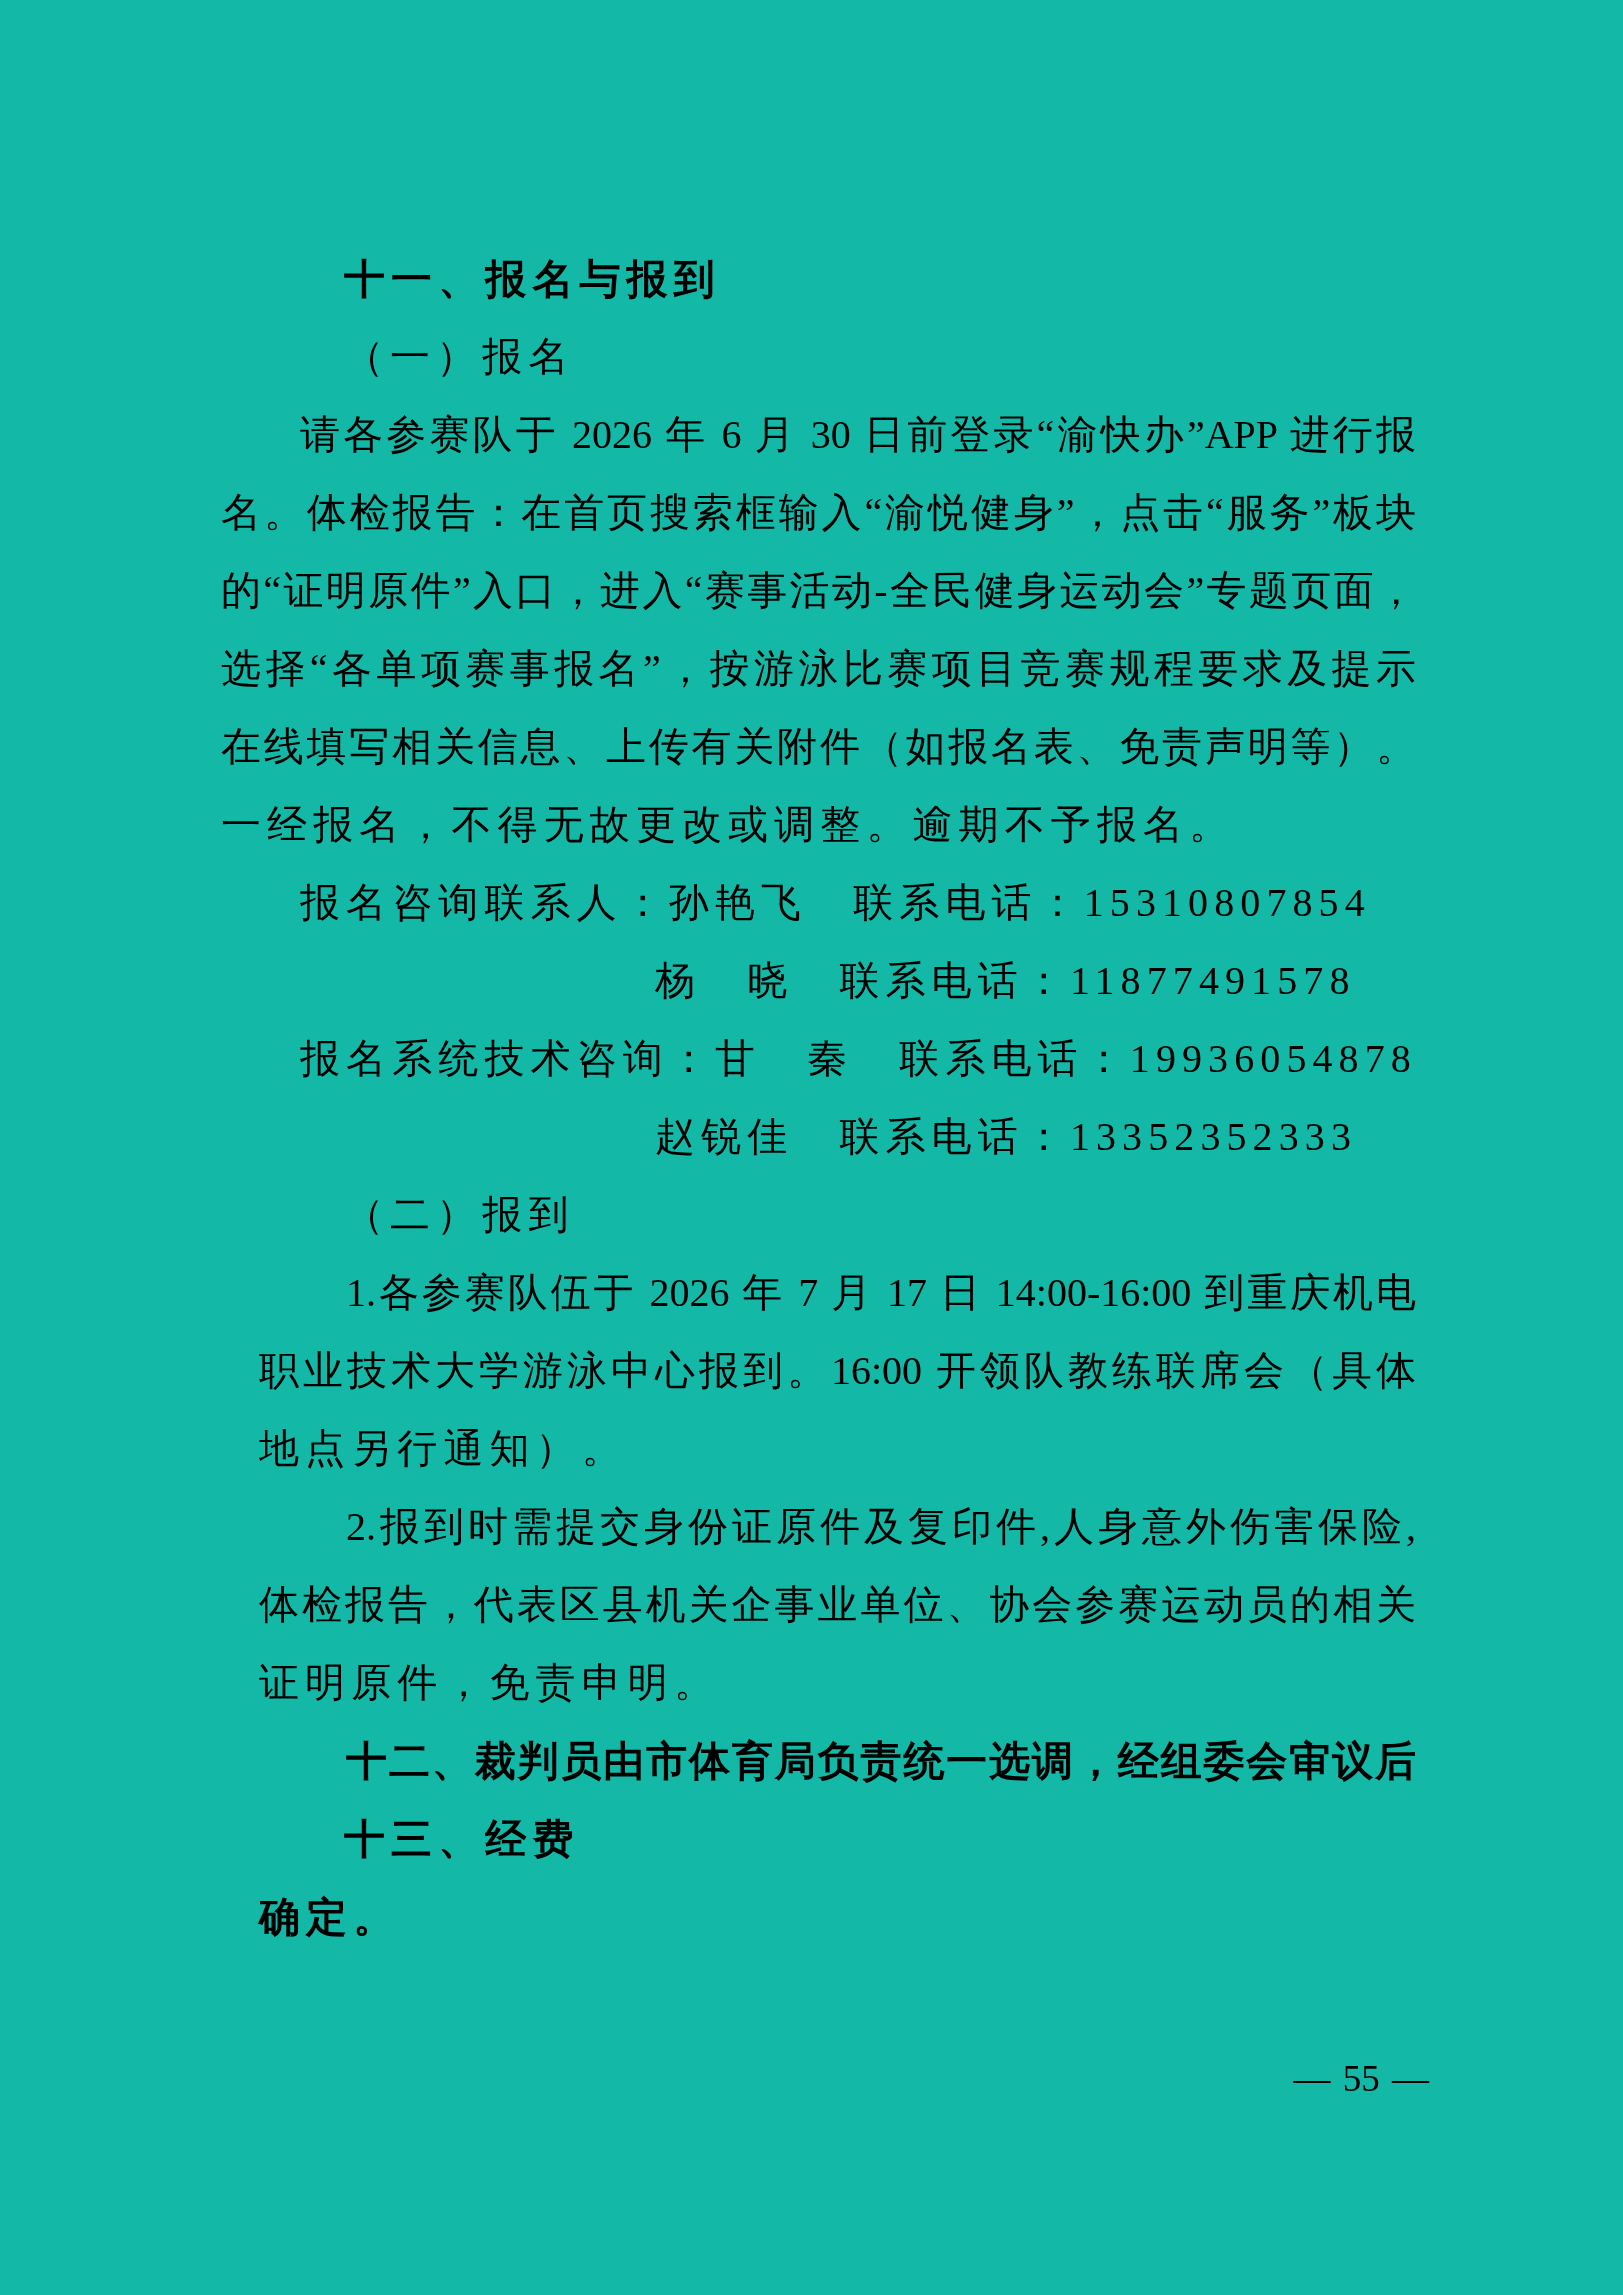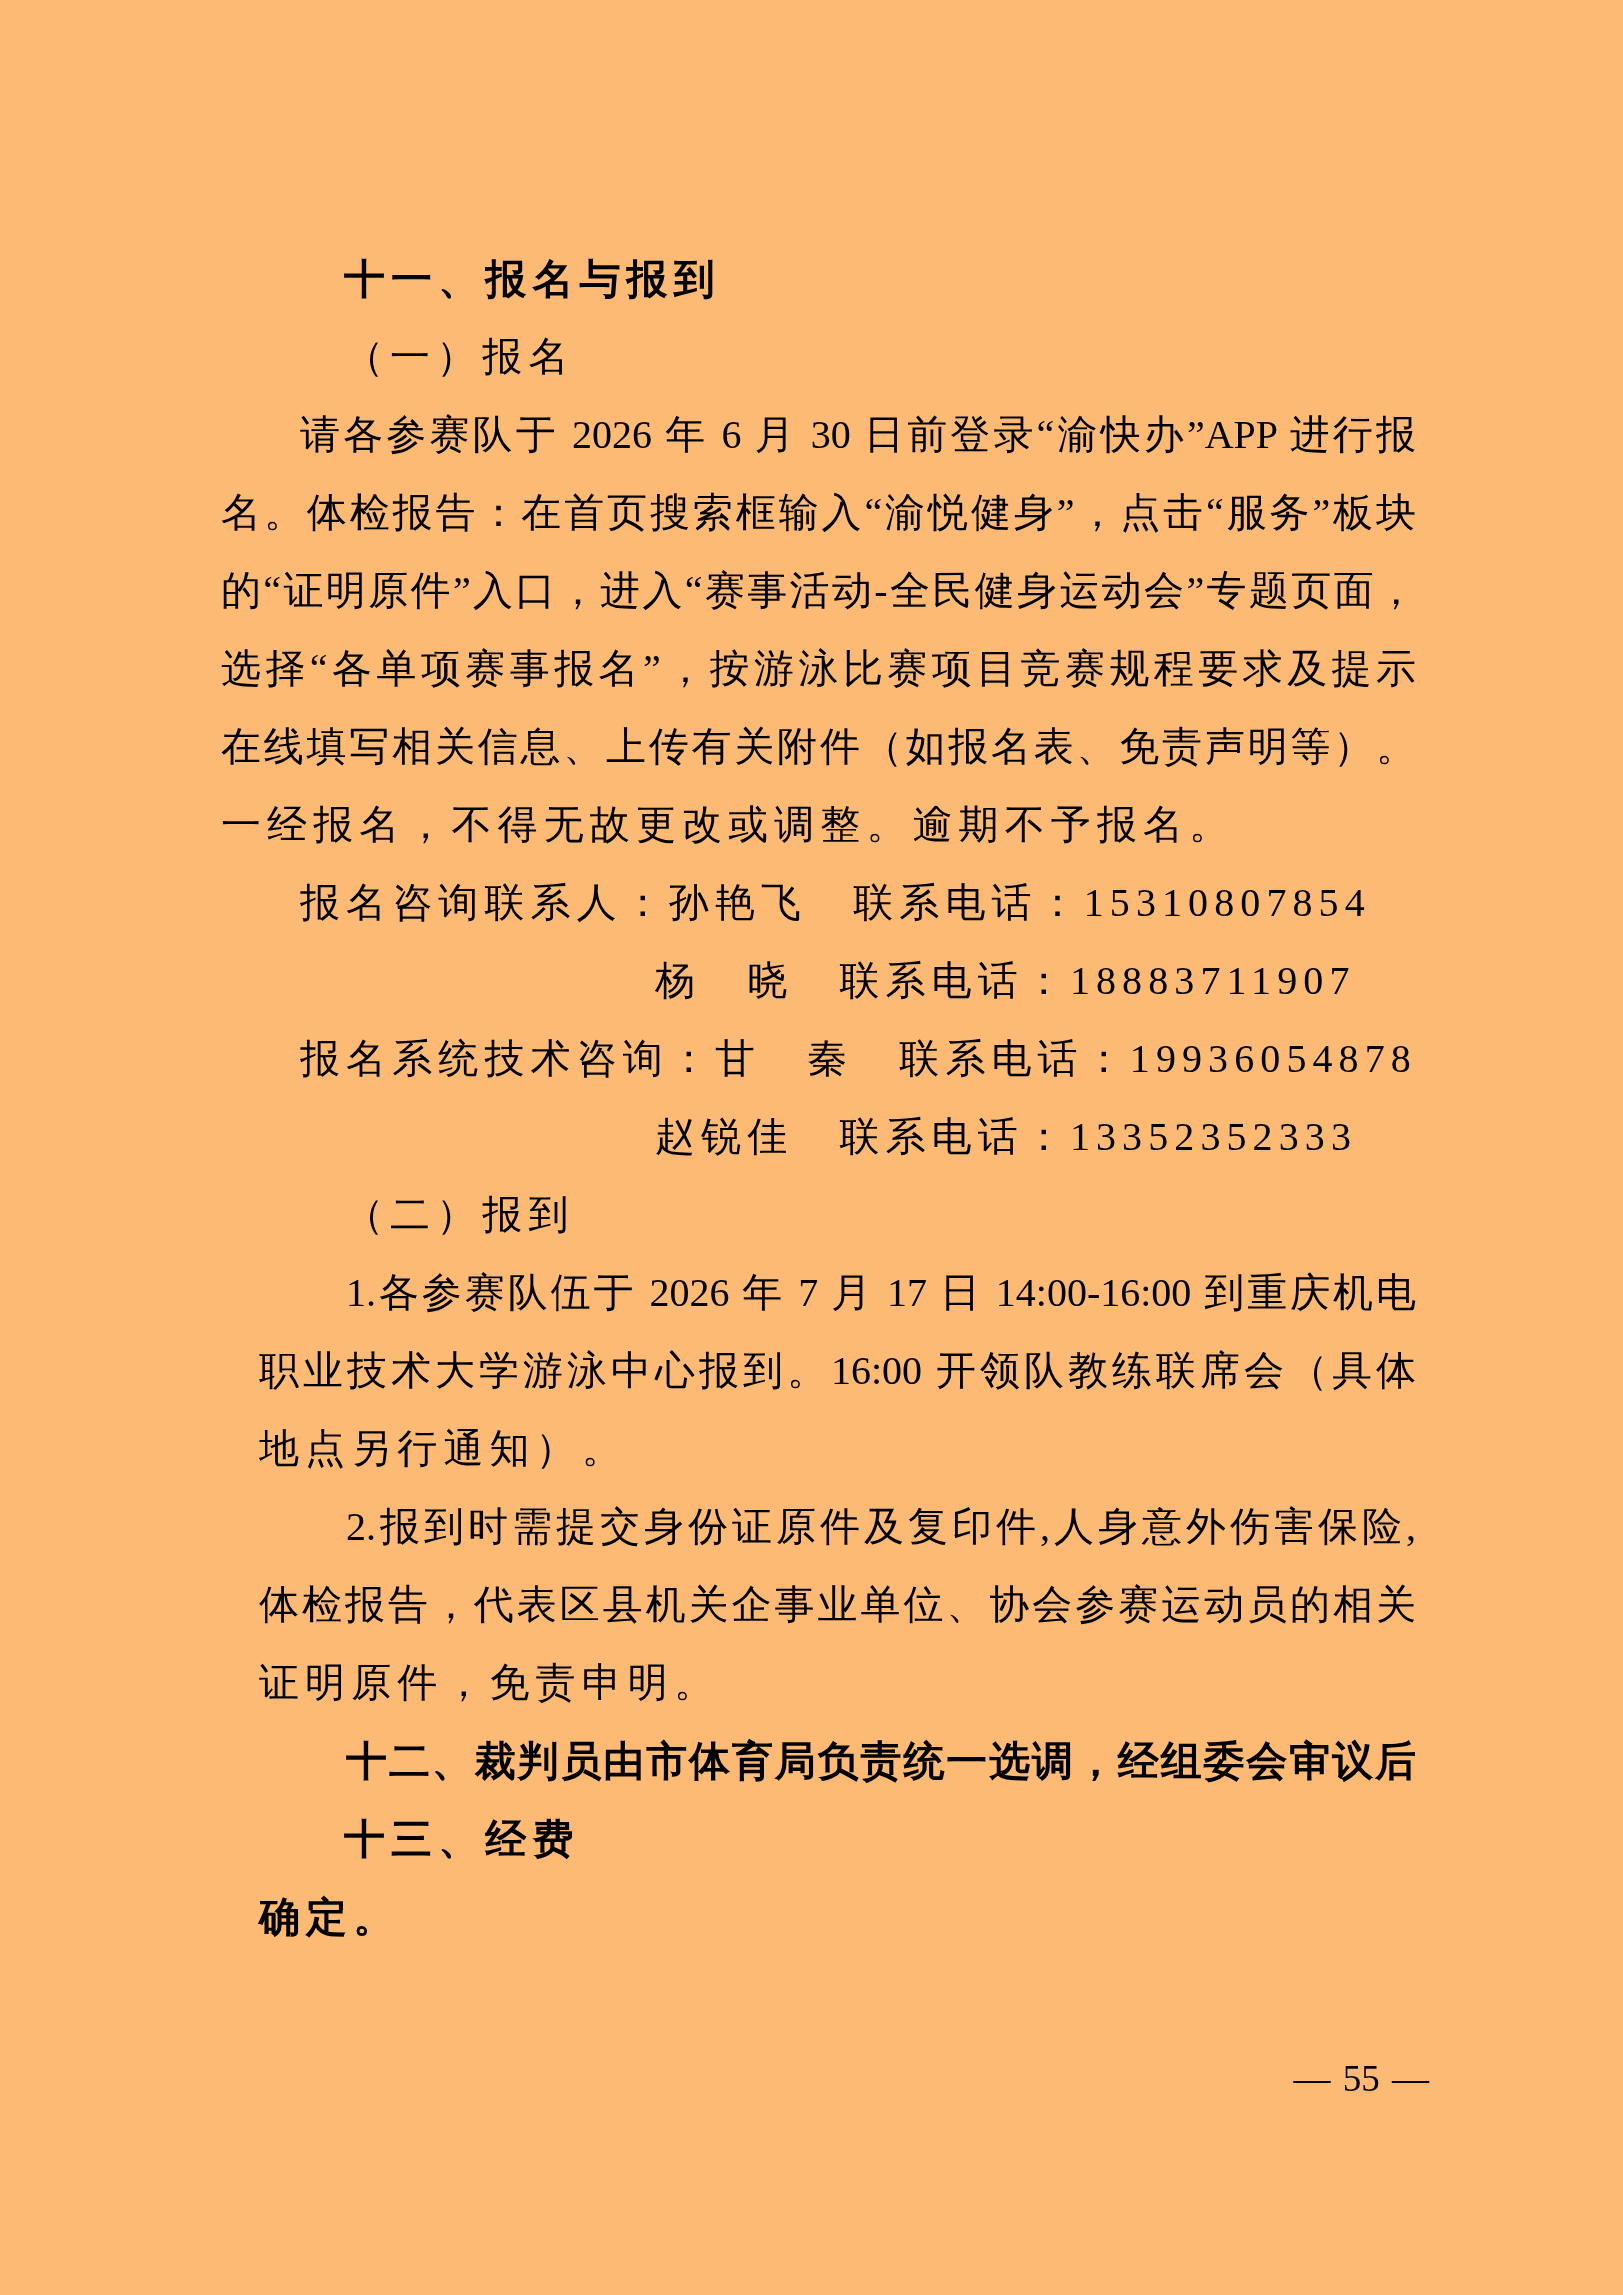--- a/index.html
+++ b/index.html
@@ -4,21 +4,21 @@
 <style>
   html, body {
     margin: 0;
     padding: 0;
     background: #ffffff;
   }
   .page {
     position: relative;
     width: 1623px;
     height: 2295px;
-    background: #fdba74;
+    background: #14b8a6;
     color: #000000;
     font-family: "Liberation Serif", "DejaVu Serif", serif;
     overflow: hidden;
   }
   .content {
     position: absolute;
     left: 221px;
     top: 240px;
     width: 1195px;
   }
@@ -77,21 +77,21 @@
 
     <div class="l hb indh ls">十一、报名与报到</div>
     <div class="l indh ls">（一）报名</div>
     <div class="l ind2 j">请各参赛队于 2026 年 6 月 30 日前登录“渝快办”APP 进行报</div>
     <div class="l j">名。体检报告：在首页搜索框输入“渝悦健身”，点击“服务”板块</div>
     <div class="l j">的“证明原件”入口，进入“赛事活动-全民健身运动会”专题页面，</div>
     <div class="l j">选择“各单项赛事报名”，按游泳比赛项目竞赛规程要求及提示</div>
     <div class="l j">在线填写相关信息、上传有关附件（如报名表、免责声明等）。</div>
     <div class="l ls">一经报名，不得无故更改或调整。逾期不予报名。</div>
     <div class="l ind2 ls">报名咨询联系人：孙艳飞　联系电话：15310807854</div>
-    <div class="l c2 ls">杨　晓　联系电话：18883711907</div>
+    <div class="l c2 ls">杨　晓　联系电话：11877491578</div>
     <div class="l ind2 ls">报名系统技术咨询：甘　秦　联系电话：19936054878</div>
     <div class="l c2 ls">赵锐佳　联系电话：13352352333</div>
     <div class="l indh ls">（二）报到</div>
     <div class="l pnum ind2n j">1.各参赛队伍于 2026 年 7 月 17 日 14:00-16:00 到重庆机电</div>
     <div class="l pnum j">职业技术大学游泳中心报到。16:00 开领队教练联席会（具体</div>
     <div class="l pnum ls">地点另行通知）。</div>
     <div class="l pnum ind2n j">2.报到时需提交身份证原件及复印件,人身意外伤害保险,</div>
     <div class="l pnum j">体检报告，代表区县机关企事业单位、协会参赛运动员的相关</div>
     <div class="l pnum ls">证明原件，免责申明。</div>
     <div class="l hb pnum ind2n j">十二、裁判员由市体育局负责统一选调，经组委会审议后</div>

